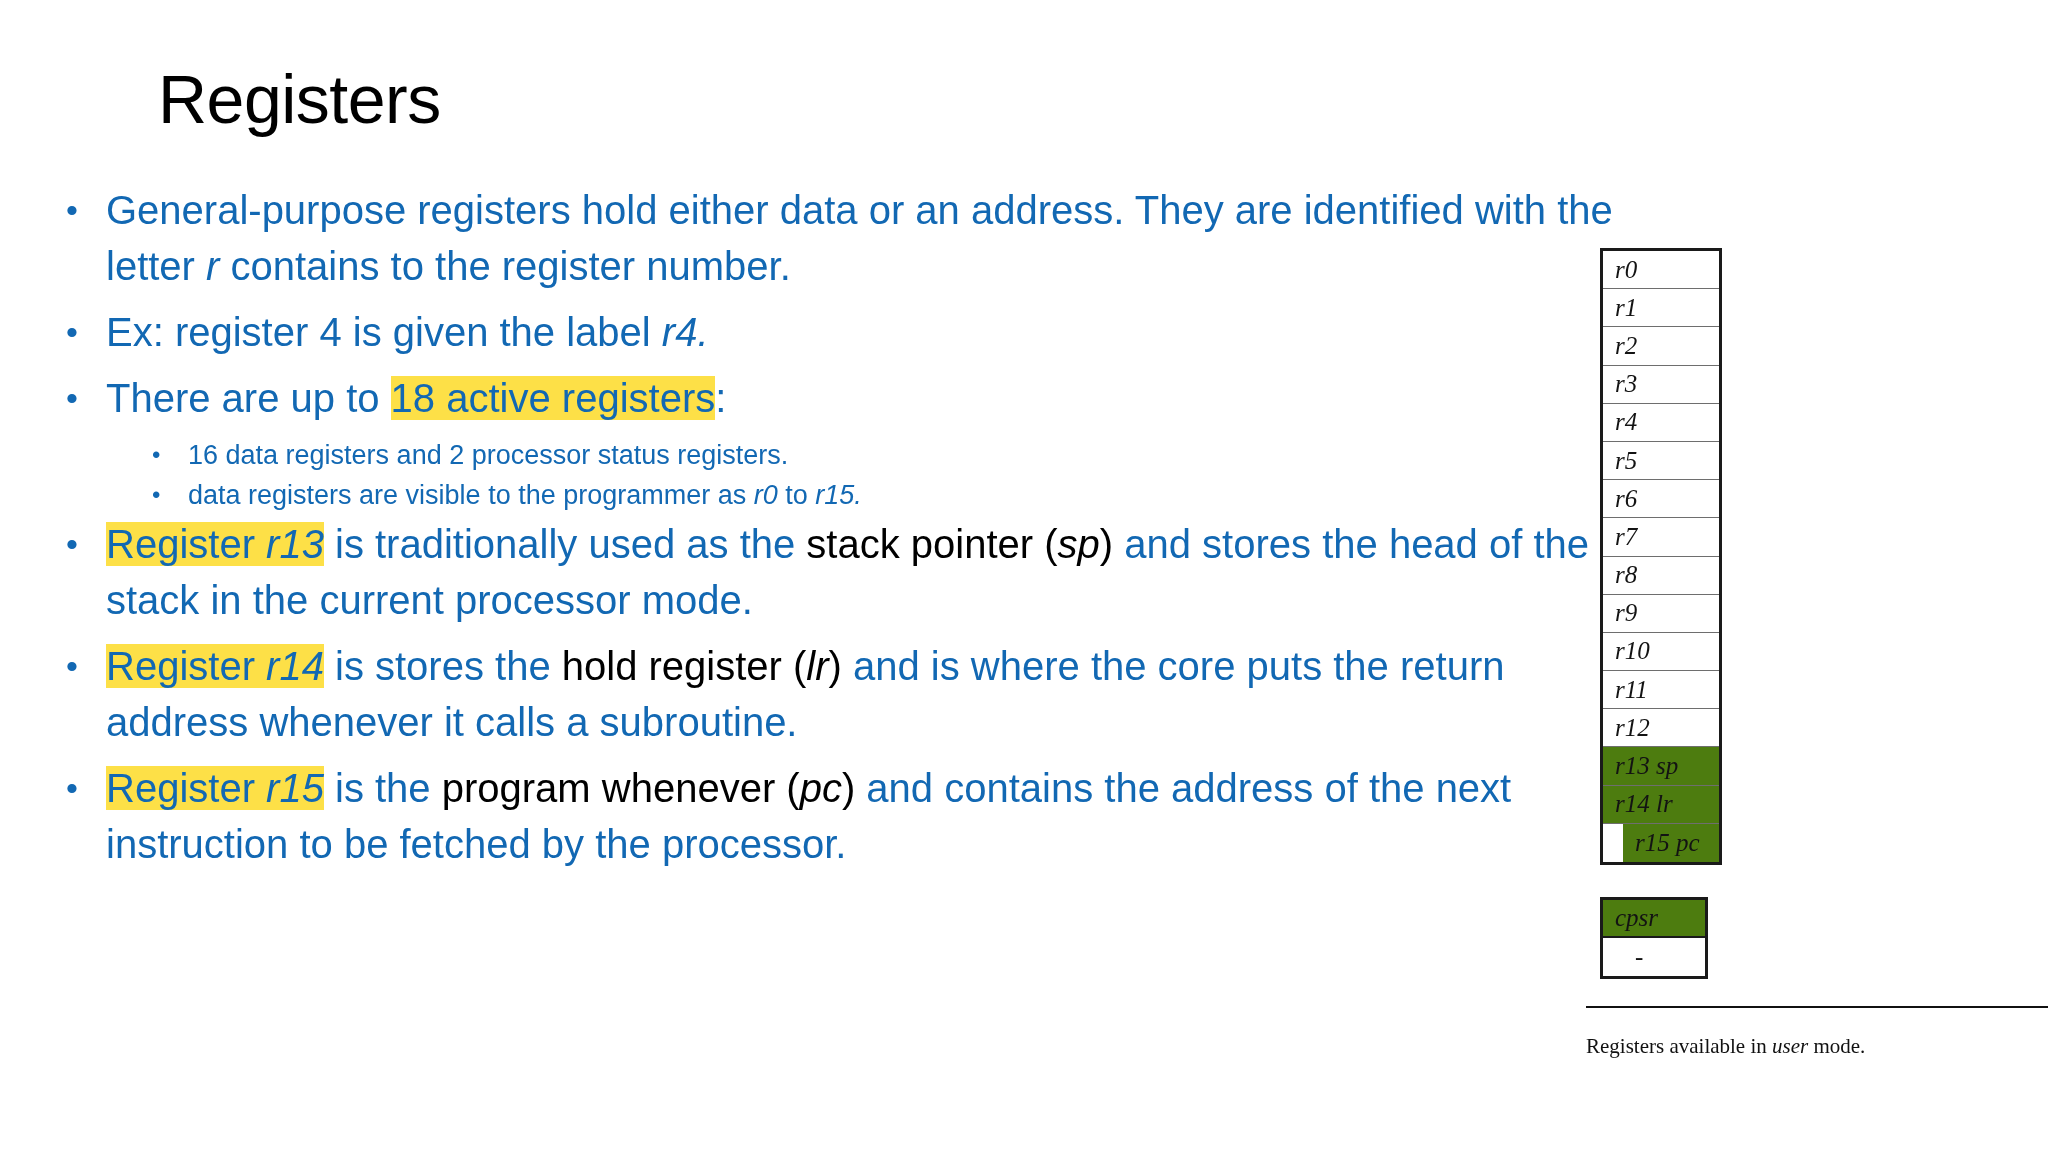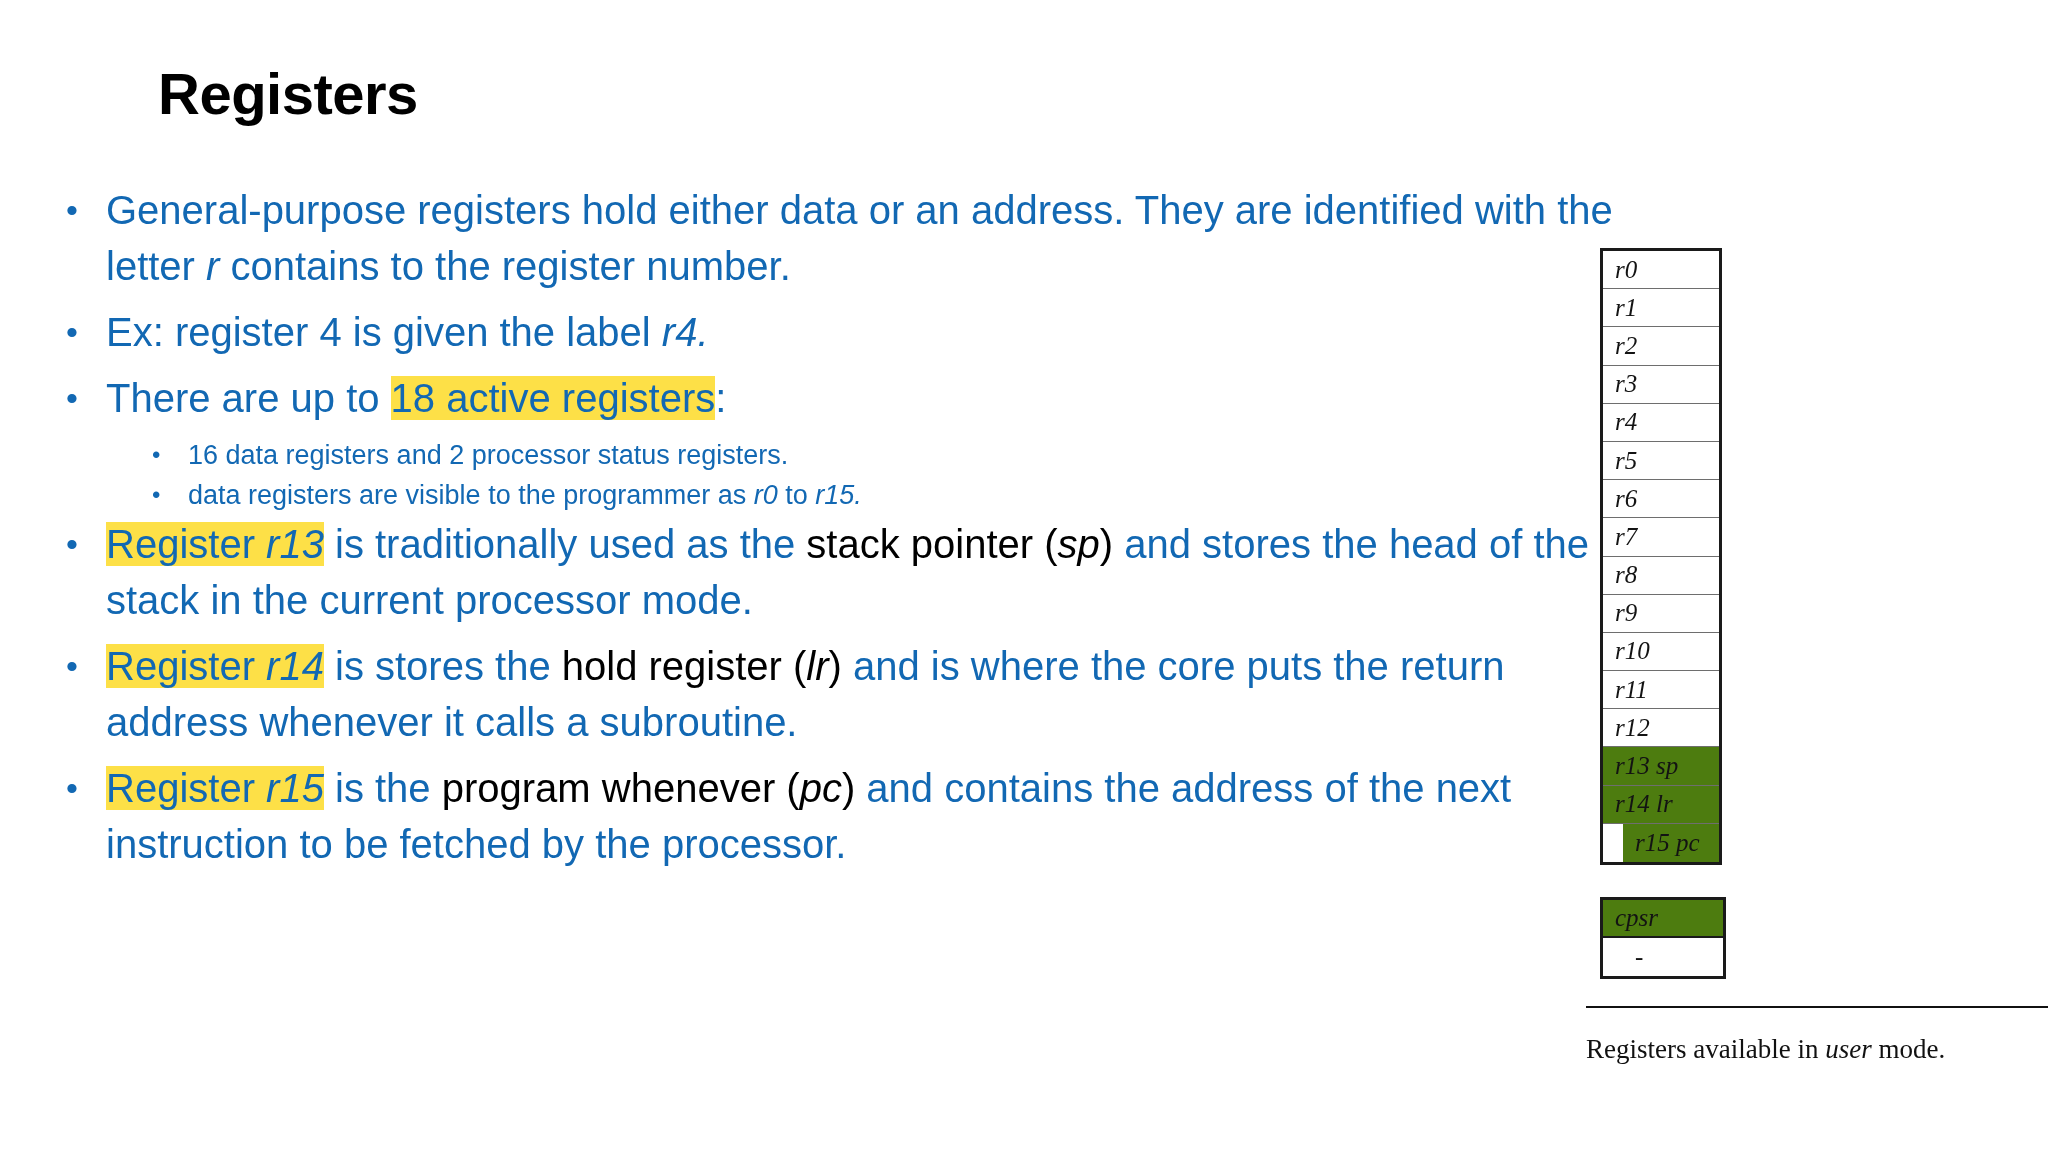--- a/index.html
+++ b/index.html
@@ -13,22 +13,22 @@
     position: relative;
     overflow: hidden;
     font-family: "Liberation Sans", sans-serif;
   }
 
   
   #slide-title {
     position: absolute;
     left: 158px;
     top: 62px;
-    font-size: 58px;
-    font-weight: bold;
+    font-size: 68px;
+    font-weight: normal;
     color: #000000;
     letter-spacing: -0.5px;
     line-height: 1.1;
   }
 
   
   #body-list {
     position: absolute;
     left: 60px;
     top: 182px;
@@ -97,41 +97,41 @@
     background: #ffffff;
     white-space: nowrap;
   }
   .reg-cell:last-child { border-bottom: none; margin-left: 20px; }
   .reg-cell.shaded { background: #4d7c0f; }
 
   #cpsr-block {
     position: absolute;
     left: 1600px;
     top: 897px;
-    width: 126px;
+    width: 108px;
     border: 3px solid #1a1a1a;
     box-sizing: border-box;
   }
   #cpsr-block .reg-cell { border-bottom: 2.5px solid #1a1a1a; }
   #cpsr-block .reg-cell:last-child { border-bottom: none; }
 
   #figure-rule {
     position: absolute;
     left: 1586px;
     top: 1006px;
     width: 462px;
     height: 0;
     border-top: 2px solid #111111;
   }
   #figure-caption {
     position: absolute;
     left: 1586px;
     top: 1034px;
     font-family: "Liberation Serif", serif;
-    font-size: 27px;
+    font-size: 21px;
     color: #111111;
     white-space: nowrap;
   }
 </style>
 </head>
 <body>
 
 <div id="slide-title">Registers</div>
 
 <div id="body-list">

